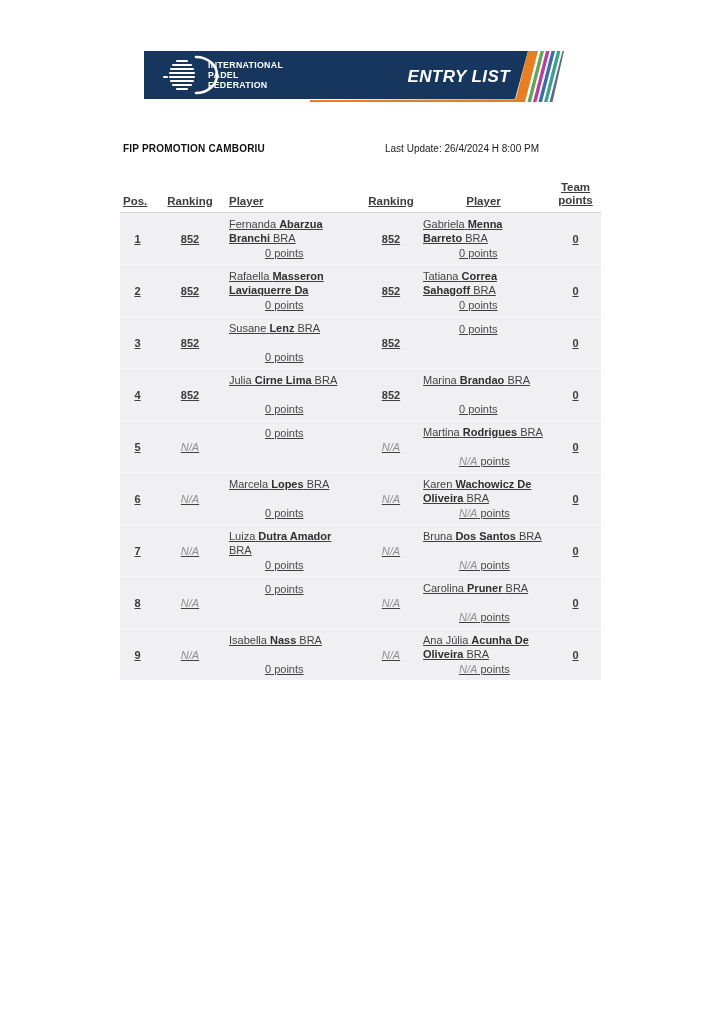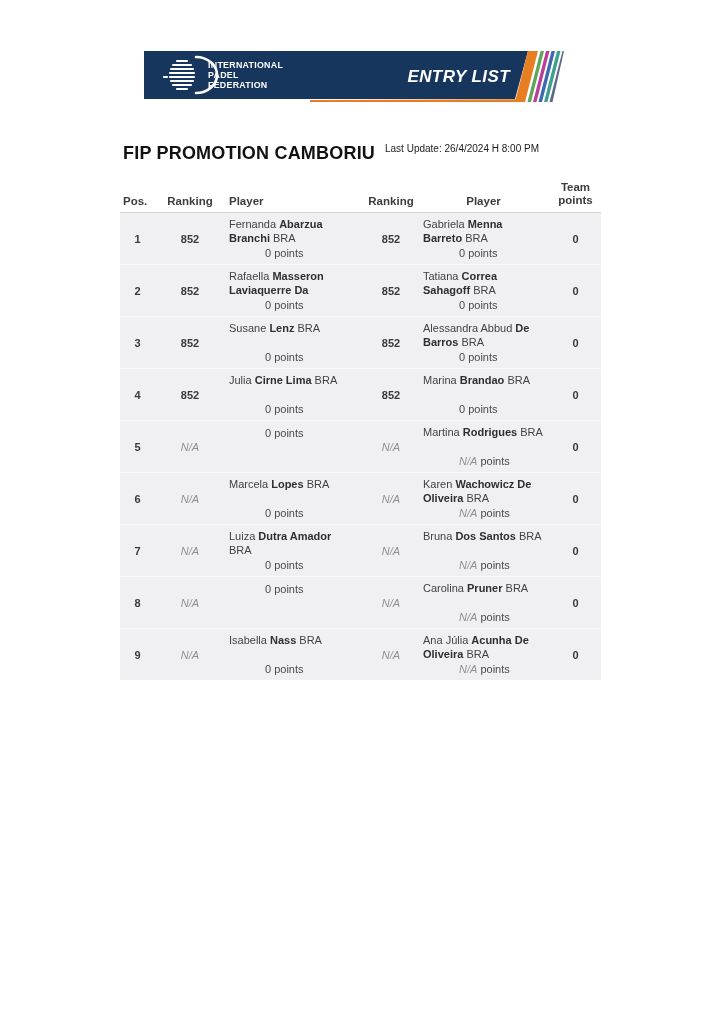--- a/index.html
+++ b/index.html
@@ -5,30 +5,30 @@
   html,body{margin:0;padding:0;}
   body{
     width:724px;height:1024px;background:#ffffff;position:relative;
     font-family:"Liberation Sans","DejaVu Sans",sans-serif;
     -webkit-font-smoothing:antialiased;
   }
   
   .banner{position:absolute;left:144px;top:50px;width:420px;height:56px;}
   
   .titlebar{position:absolute;left:120px;top:143px;width:481px;height:20px;}
-  .doc-title{position:absolute;left:3px;top:0;font-size:18px;font-weight:bold;color:#111;letter-spacing:.2px;}
+  .doc-title{position:absolute;left:3px;top:0;font-size:10px;font-weight:bold;color:#111;letter-spacing:.2px;}
   .last-update{position:absolute;left:265px;top:0;font-size:10px;color:#1a1a1a;}
   
   .entry-table{position:absolute;left:120px;top:181px;width:481px;font-size:11px;color:#3f3f3f;}
   .thead{display:flex;align-items:flex-end;background:#ffffff;border-bottom:1px solid #d6d6d6;
          font-weight:bold;color:#3c3c3c;font-size:11.5px;padding-bottom:5px;min-height:24px;}
   .tbody{background:#f0f0f2;}
   .tr{display:flex;min-height:49px;border-top:1px solid #fafafa;}
   .tr:first-child{border-top:none;}
-  .td,.th{box-sizing:border-box;}
+  .td,.th{box-sizing:border-box;text-decoration:underline;}
   .c-pos{width:35px;text-align:center;}
   .c-rank1{width:70px;text-align:center;}
   .c-player1{width:137px;text-align:left;padding-left:4px;padding-right:6px;}
   .c-rank2{width:58px;text-align:center;}
   .c-player2{width:130px;text-align:left;padding-left:3px;padding-right:6px;}
   .c-team{width:51px;text-align:center;}
   .th.c-pos{text-align:left;padding-left:3px;}
   .th.c-player1{padding-left:4px;}
   .th.c-player2{text-align:center;}
   .th.c-team{text-align:center;line-height:13px;padding-bottom:0;}
@@ -151,21 +151,20 @@
       <span class="rank-val">852</span>
     </div>
     <div class="td c-player1 player-cell">
       <div class="pname"><span>Susane</span> <span class="lname">Lenz</span> <span>BRA</span></div>
       <div class="ppoints"><span>0</span><span> points</span></div>
     </div>
     <div class="td c-rank2 vcenter">
       <span class="rank-val">852</span>
     </div>
     <div class="td c-player2 player-cell">
-      <div class="pname"><span>Alessandra Abbud</span> <span class="lname">De Barros</span> <span>BRA</span></div>
       <div class="ppoints"><span>0</span><span> points</span></div>
     </div>
     <div class="td c-team vcenter">
       <span class="team-val">0</span>
     </div>
   </div>
 
   <div class="tr">
     <div class="td c-pos vcenter">
       <span class="pos-val">4</span>

